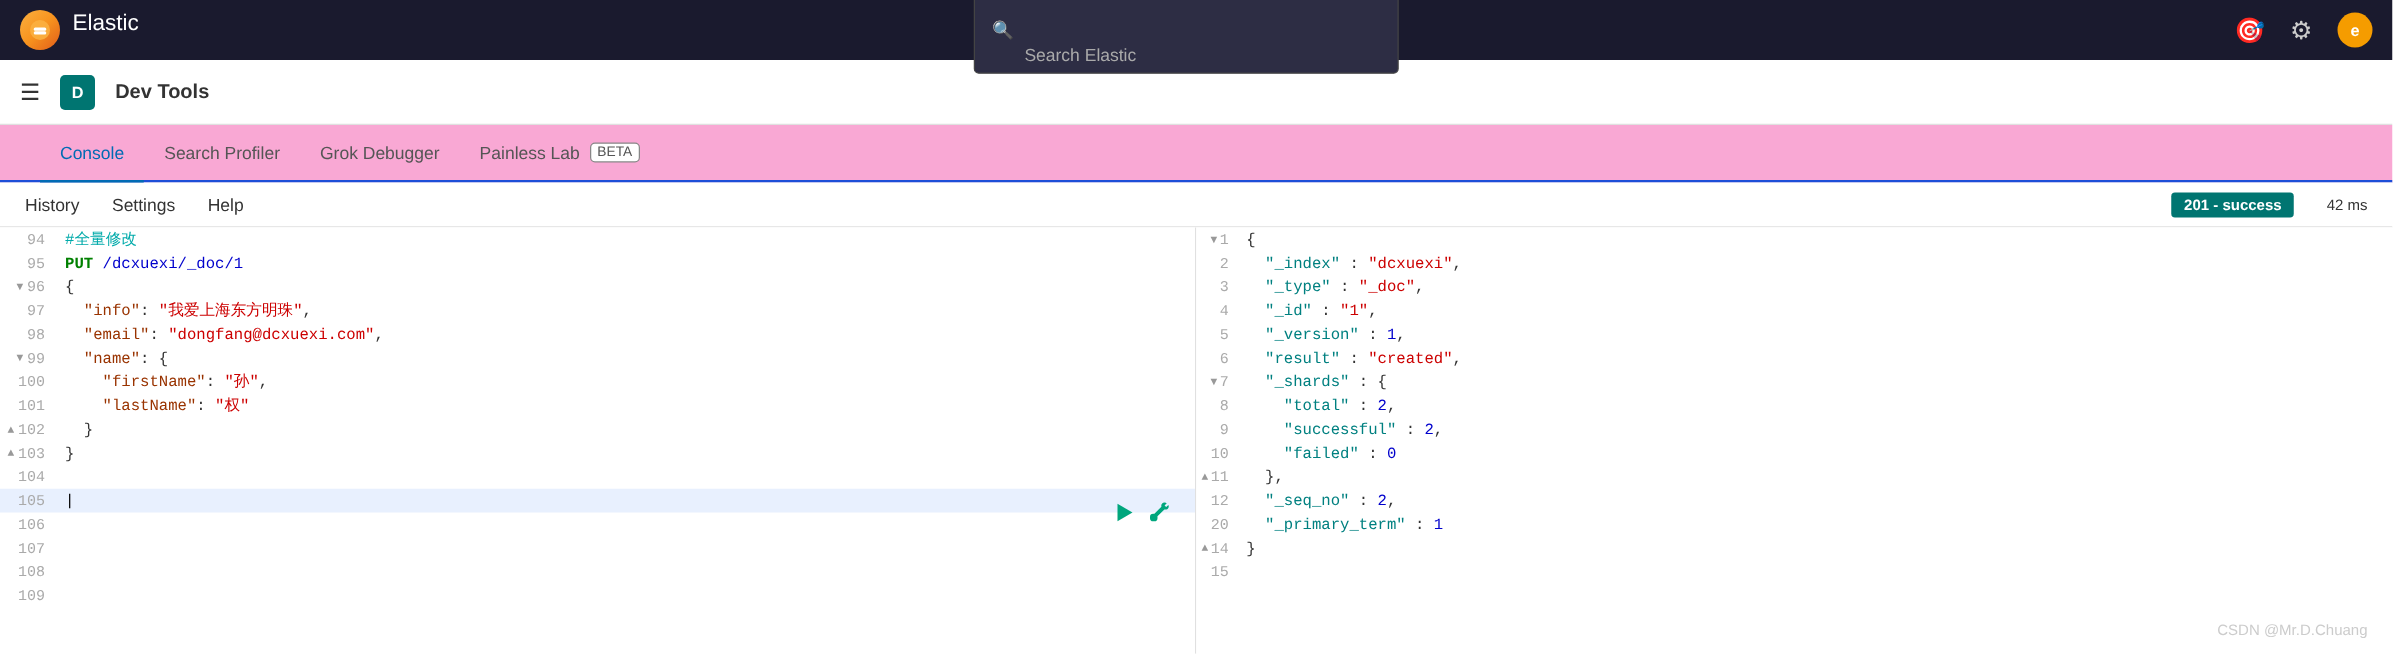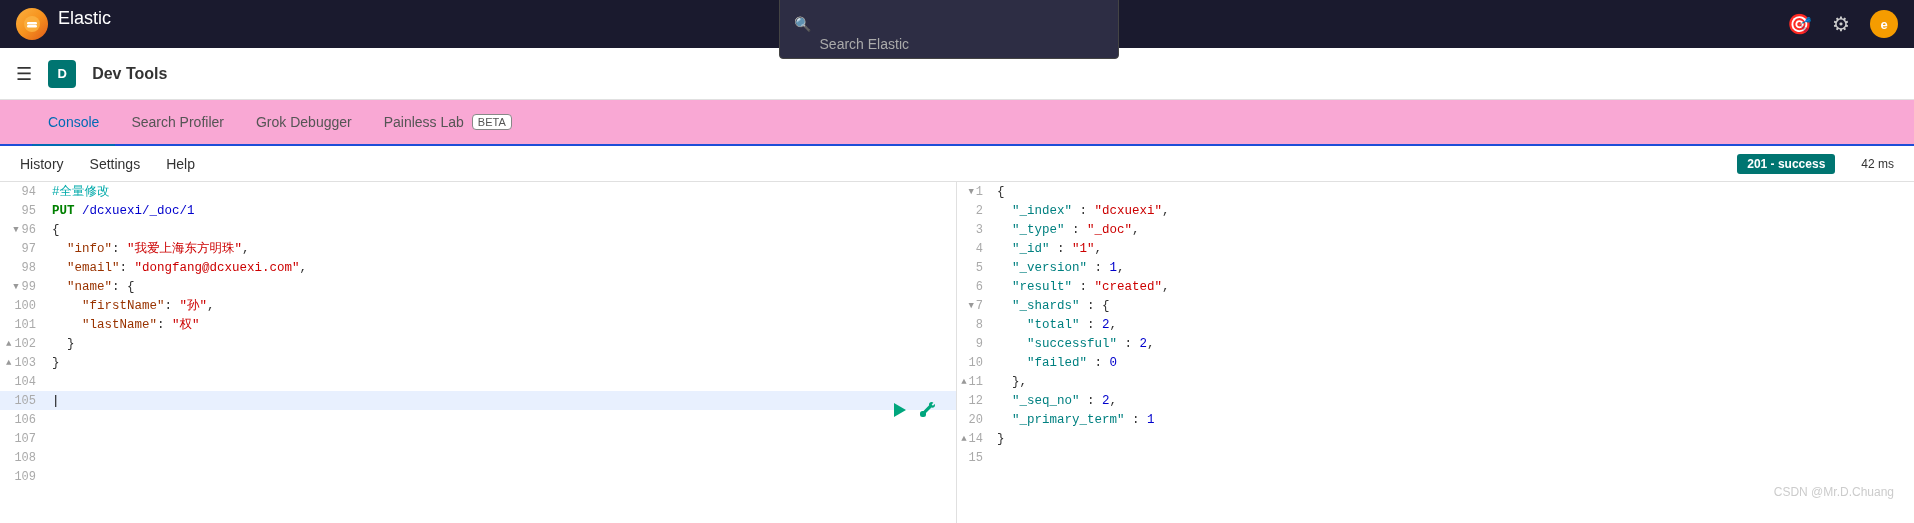--- a/index.html
+++ b/index.html
@@ -270,21 +270,21 @@
       white-space: pre;
     }
     .json-brace { color: #333; }
     .json-key { color: #008080; }
     .json-str { color: #cc0000; }
     .json-num { color: #0000cc; }
     .json-colon { color: #333; }
 
     .watermark {
       position: fixed;
-      bottom: 24px;
+      bottom: 12px;
       right: 20px;
       color: #ccc;
       font-size: 12px;
     }
   </style>
 </head>
 <body>
 
 <div class="top-nav">
   <div class="nav-logo">

